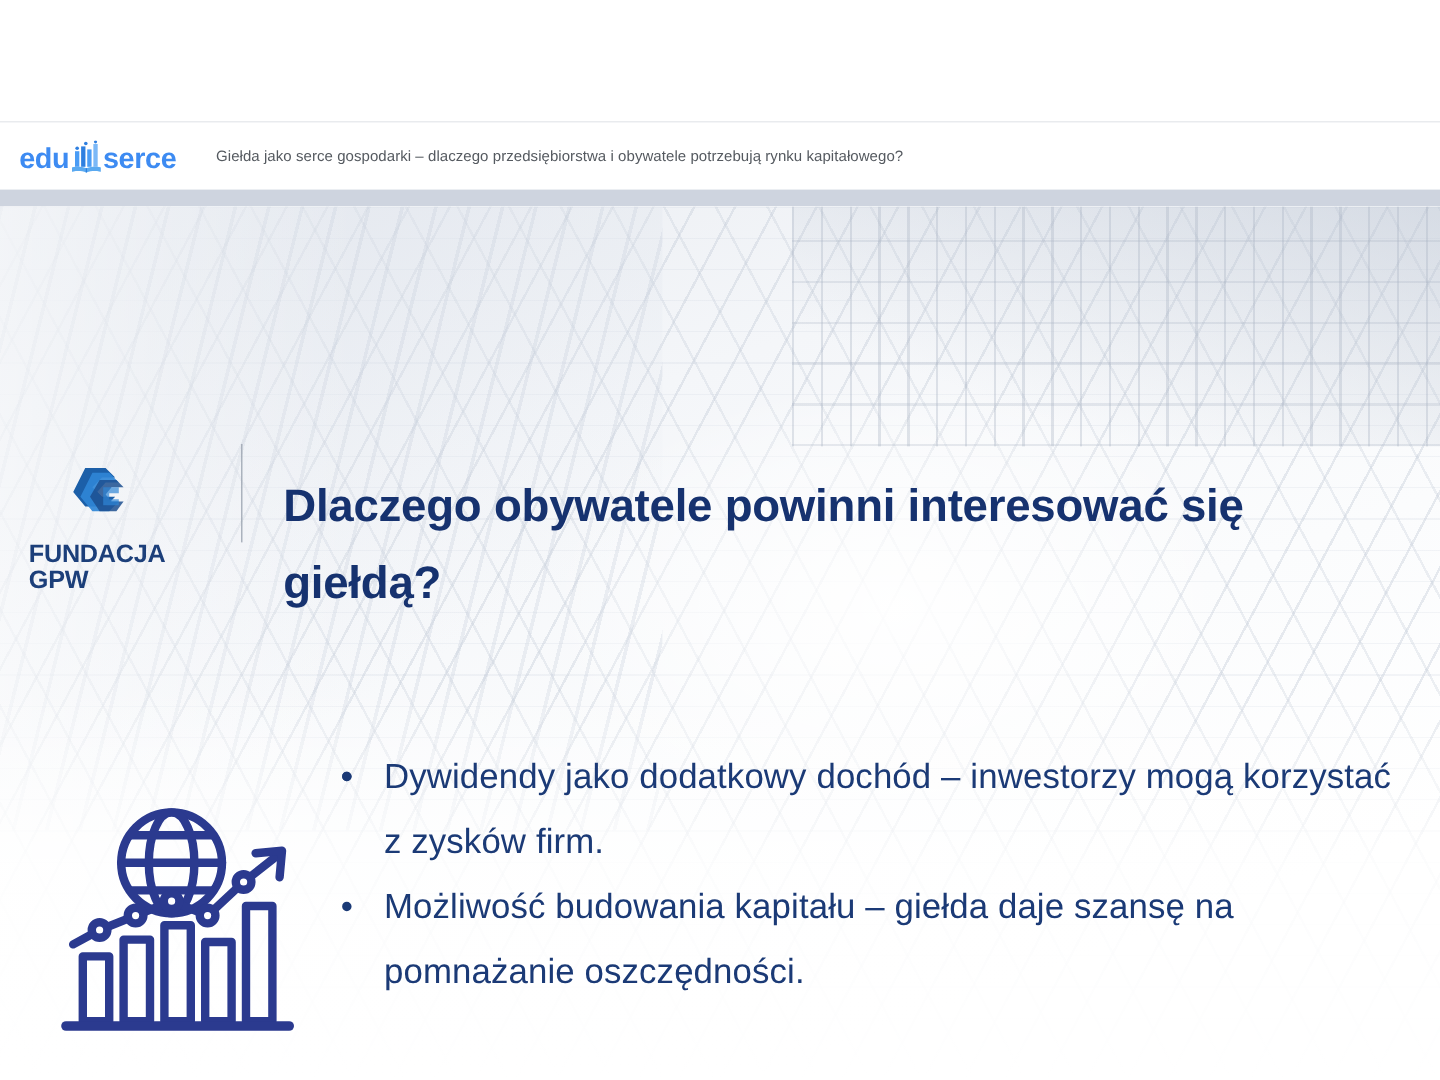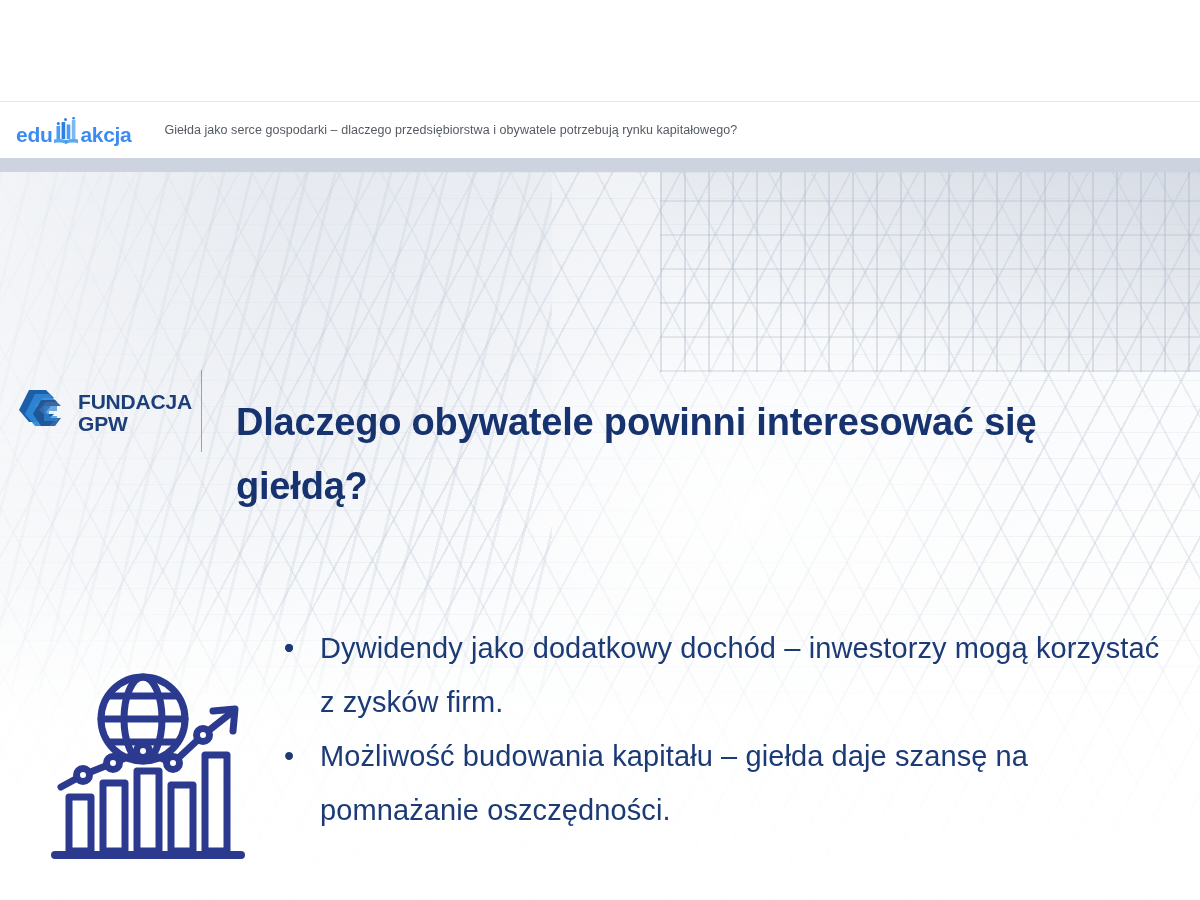--- a/index.html
+++ b/index.html
@@ -39,21 +39,21 @@
   }
 
   .brand-logo {
     margin-left: 16px;
     display: flex;
     align-items: flex-end;
     height: 30px;
     position: relative;
   }
   .brand-text {
-    font-size: 21px;
+    font-size: 24px;
     font-weight: 700;
     color: #3d8bf2;
     letter-spacing: -0.3px;
     line-height: 1;
   }
   .brand-mark {
     width: 26px;
     height: 28px;
     position: relative;
     margin: 0 1px;
@@ -139,24 +139,25 @@
   .bg-fade-left {
     position: absolute;
     left: 0; top: 0;
     width: 300px; height: 100%;
     background: linear-gradient(90deg, rgba(255,255,255,0.55) 0%, rgba(255,255,255,0) 100%);
   }
 
   
   .gpw-logo {
     position: absolute;
-    left: 13px; top: 214px;
+    left: 24px; top: 214px;
     display: flex;
     align-items: center;
     gap: 13px;
+    flex-direction: column;
   }
   .gpw-mark { width: 52px; height: 52px; display: block; }
   .gpw-wordmark {
     display: flex;
     flex-direction: column;
     line-height: 1.0;
   }
   .gpw-line1, .gpw-line2 {
     font-size: 21px;
     font-weight: 700;
@@ -244,21 +245,21 @@
           <rect x="8.6" y="5" width="3.6" height="17" fill="#2e7fe0"></rect>
           <rect x="13.7" y="7.5" width="3.6" height="14.5" fill="#4a9cf5"></rect>
           <rect x="18.8" y="3" width="3.6" height="19" fill="#7bb8f7"></rect>
           <circle cx="5.3" cy="6.5" r="1.5" fill="#2e7fe0"></circle>
           <circle cx="12.5" cy="2.6" r="1.5" fill="#2e7fe0"></circle>
           <circle cx="20.6" cy="1.2" r="1.3" fill="#2e7fe0"></circle>
           <path d="M1 22.5 C1 22.5 7 20.8 13 23.2 C19 20.8 25 22.5 25 22.5 L25 26.2 C25 26.2 19 24.4 13 26.8 C7 24.4 1 26.2 1 26.2 Z" fill="#5aa9f0"></path>
           <path d="M13 23.2 L13 26.8" stroke="#2e7fe0" stroke-width="1" fill="none"></path>
         </svg>
       </span>
-      <span class="brand-text">akcja</span>
+      <span class="brand-text">serce</span>
     </div>
 
     <div class="header-title">Giełda jako serce gospodarki – dlaczego przedsiębiorstwa i obywatele potrzebują rynku kapitałowego?</div>
   </div>
 
   <div class="band"></div>
 
   <div class="slide">
 
     <div class="bg-photo"></div>

